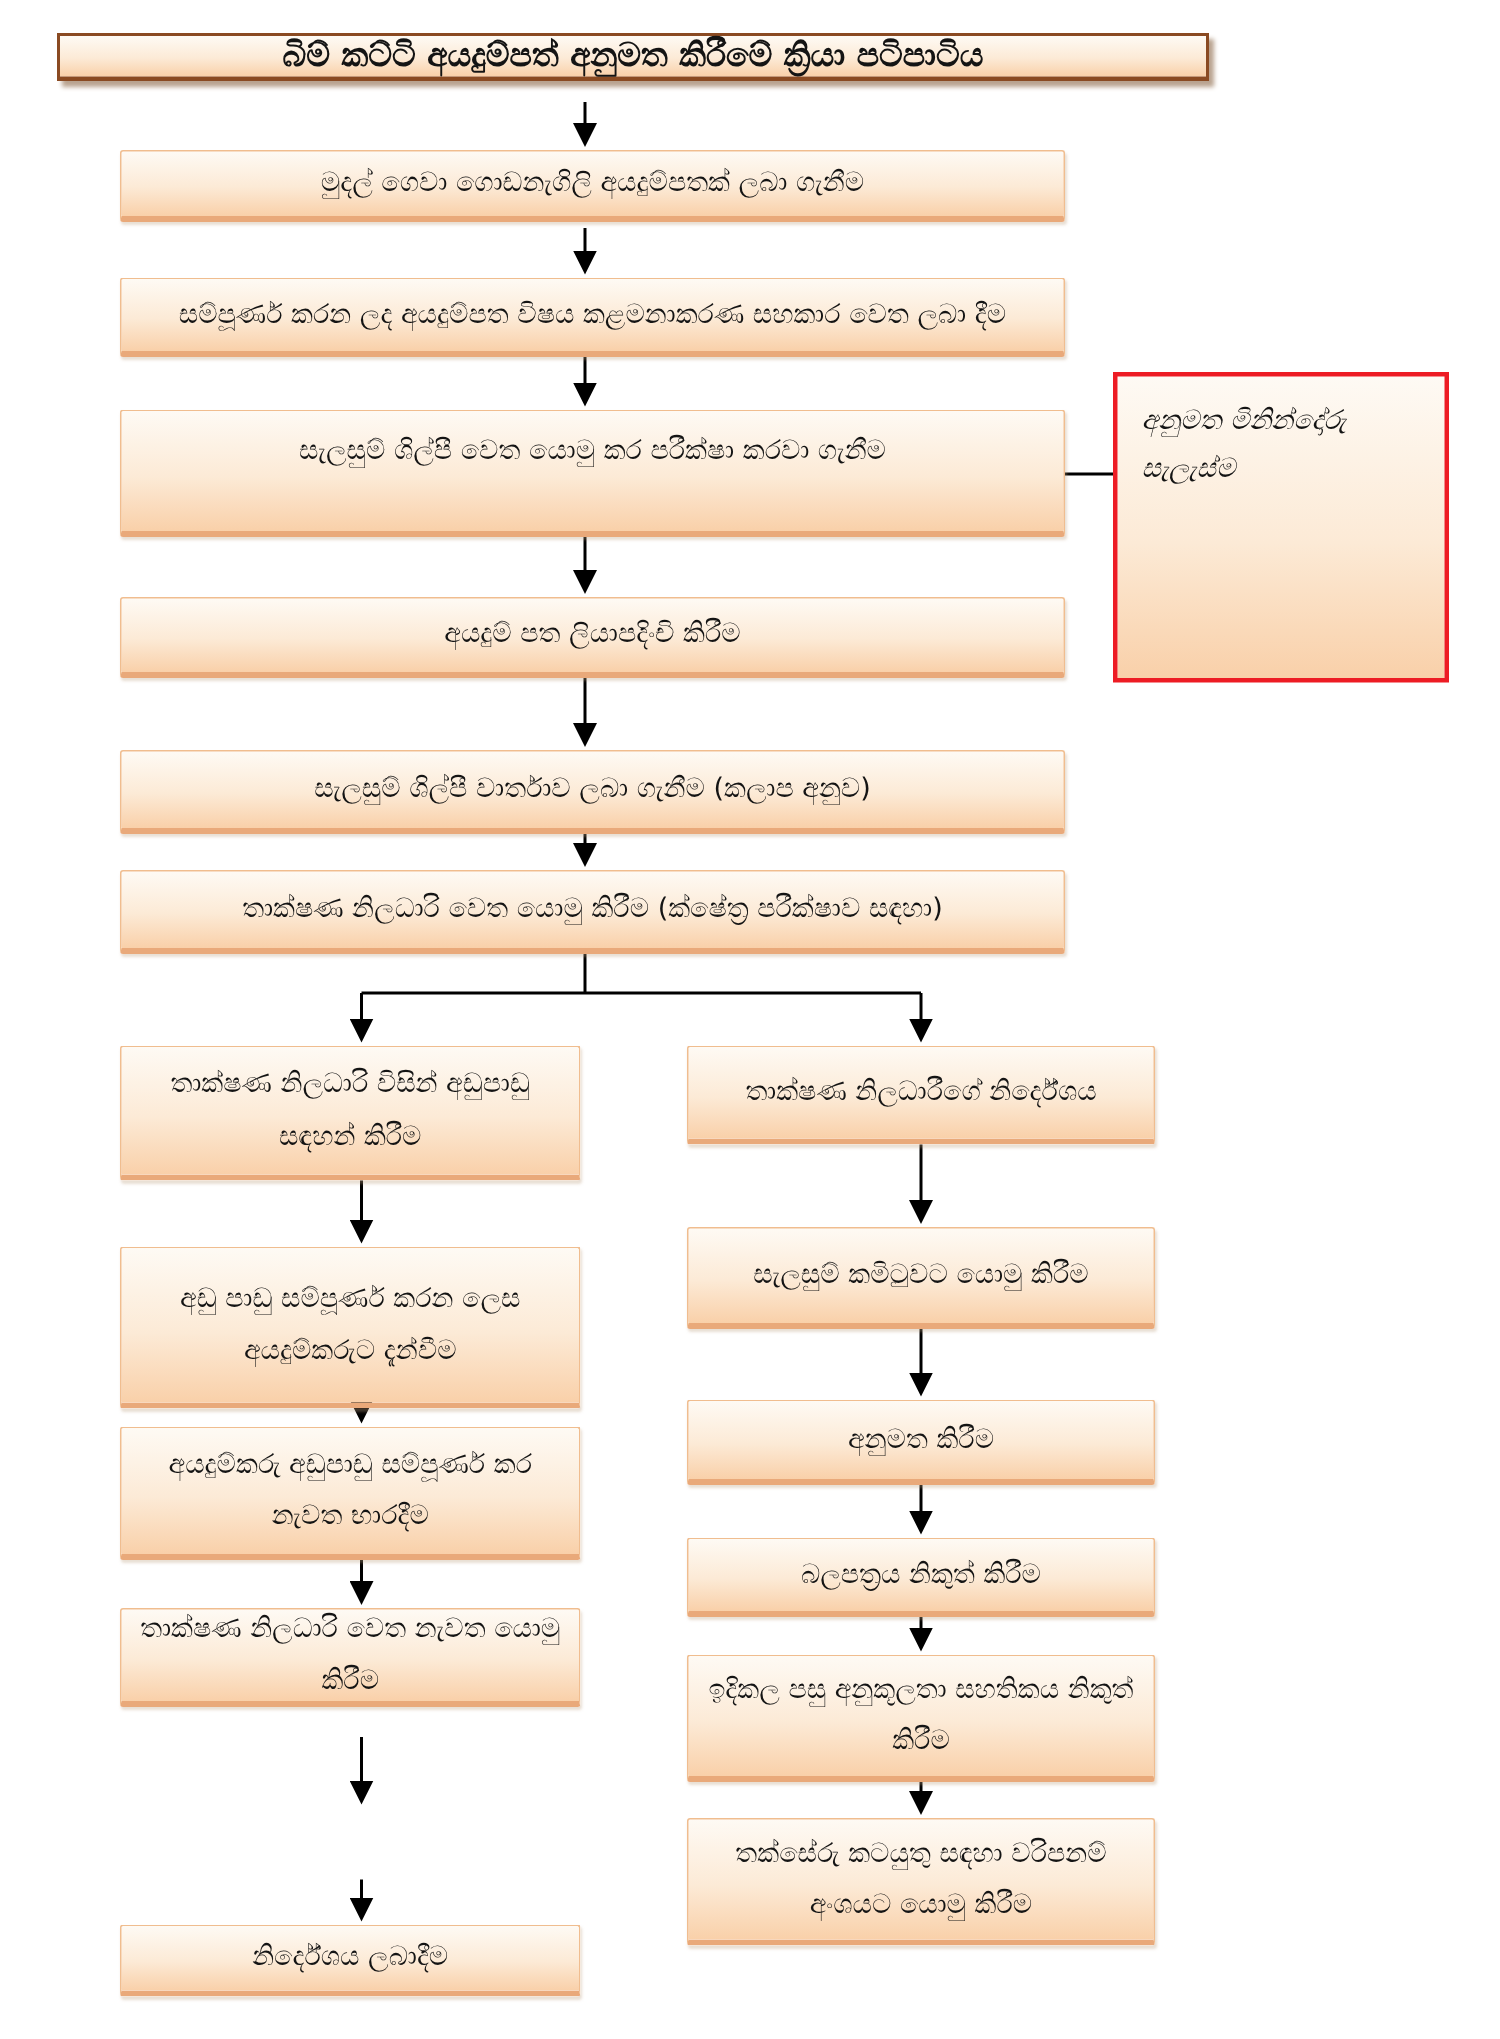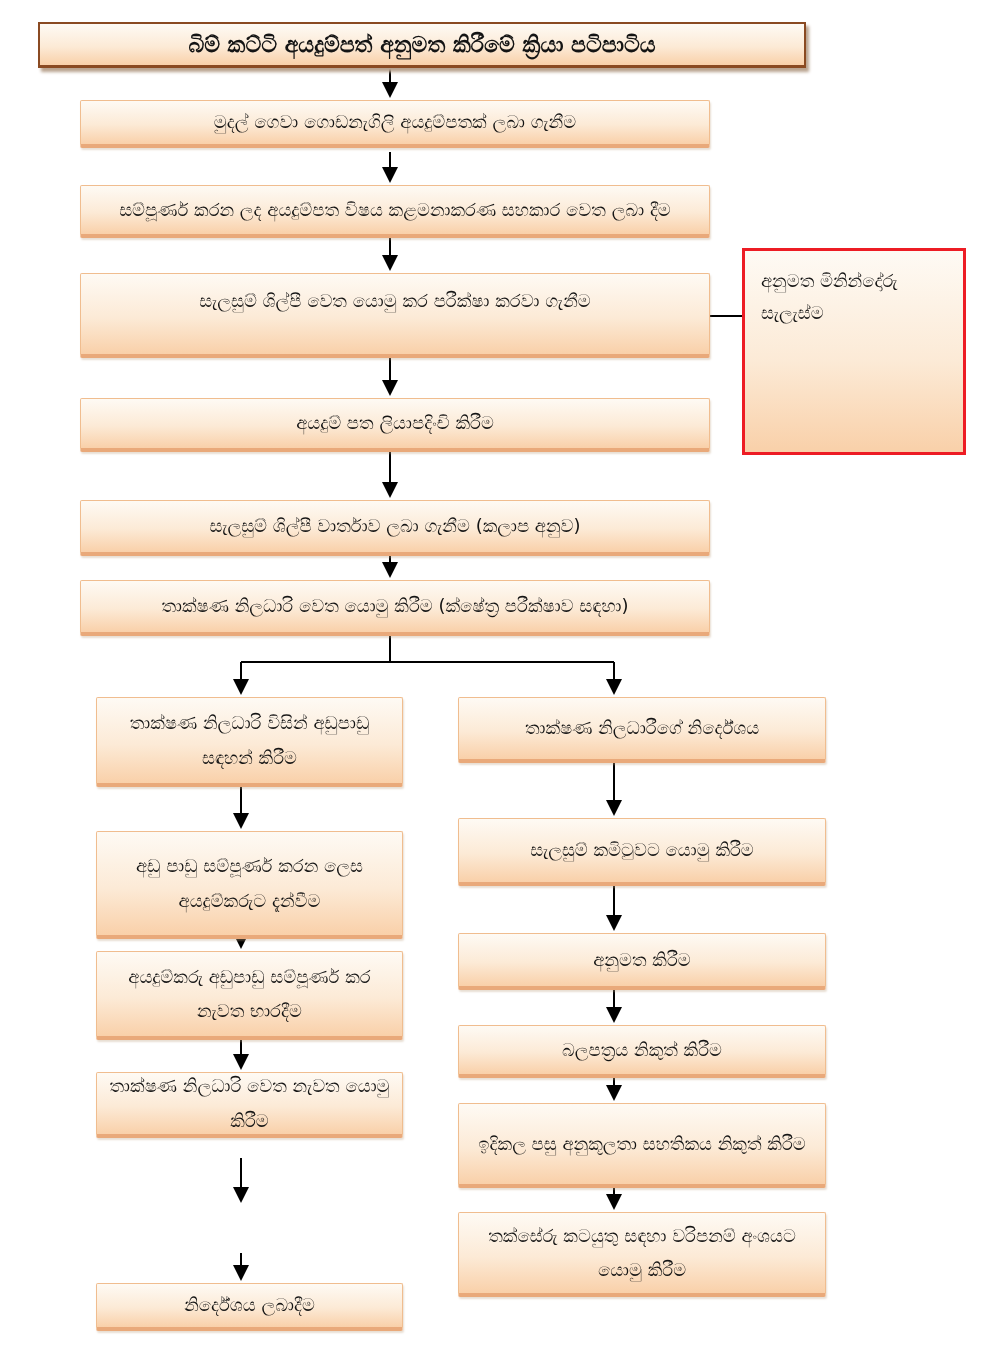--- a/index.html
+++ b/index.html
@@ -27,40 +27,41 @@
       var(--box-fill-bottom, #f9d0a9) 100%);
     border: 1px solid var(--box-border, #f0bd8f);
     border-bottom: 4px solid var(--box-border-dark, #e9a97a);
     border-radius: 2px;
     box-shadow: 1px 2px 2px rgba(190, 160, 130, 0.35);
     font-size: 18px;
     line-height: 1.9;
     padding: 4px 12px;
   }
   .title-box {
-    left: 38px; top: 22px; width: 768px; height: 46px;
+    left: 38px; top: 22px; width: 768px; height: 32px;
     border: 2px solid var(--title-border, #8a4a22);
     border-bottom-width: 3px;
     box-shadow: 3px 4px 3px #b9a38f;
     font-size: 22px;
     font-weight: bold;
     border-radius: 0;
   }
   .main-box { left: 80px; width: 630px; }
-  .left-box  { left: 96px;  width: 307px; }
-  .right-box { left: 458px; width: 368px; }
+  .left-box  { left: 80px;  width: 307px; }
+  .right-box { left: 458px; width: 312px; }
   .note-box {
     left: 742px; top: 248px; width: 224px; height: 207px;
     border: 3px solid var(--note-border, #ed1c24);
     border-radius: 0;
     box-shadow: none;
     display: block;
     text-align: left;
     padding: 14px 10px 10px 16px;
     line-height: 1.8;
+    font-style: italic;
   }
   .note-box p { margin: 0 0 16px 0; }
 </style>
 </head>
 <body>
 
 <div class="canvas">
 
   <svg class="arrows" width="1000" height="1359" viewBox="0 0 1000 1359">
     <defs>

